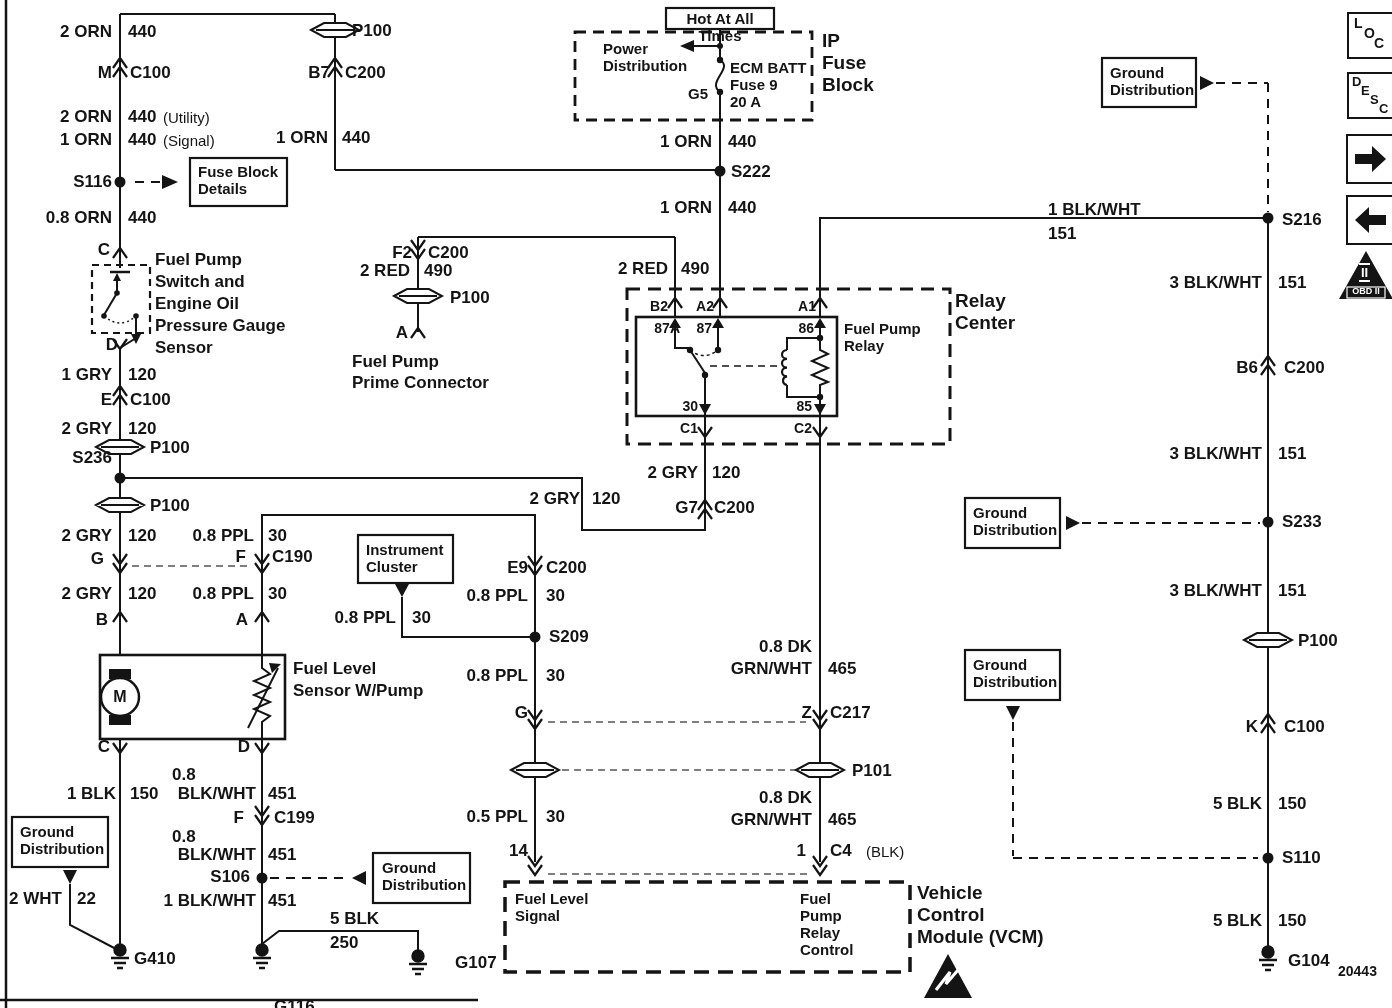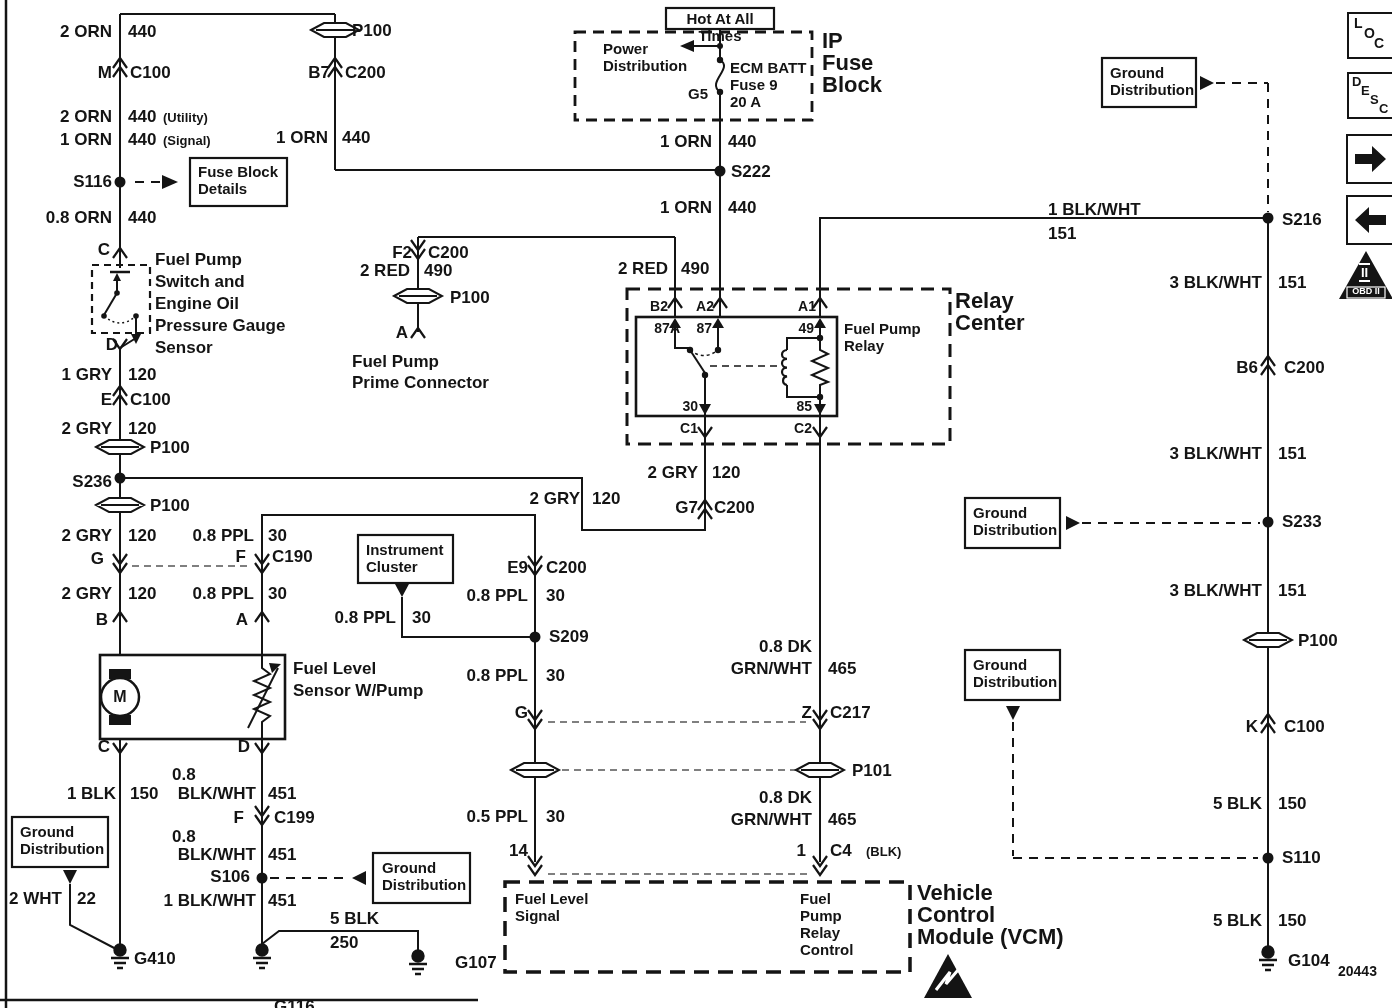--- a/index.html
+++ b/index.html
@@ -2,25 +2,25 @@
 <html><head>
 <meta charset="utf-8">
 <style>
   html,body{margin:0;padding:0;background:#e8e8e8}
   #stage{position:relative;width:1392px;height:1008px;background:#ffffff;overflow:hidden;
          font-family:"Liberation Sans",sans-serif;color:#141414}
   svg.wires{position:absolute;left:0;top:0}
   .t{position:absolute;font:700 17px "Liberation Sans",sans-serif;color:#141414;
      white-space:pre-line;line-height:21px}
   .ra{text-align:right}
-  .sm{font-size:13px;font-weight:700;line-height:16px}
+  .sm{font-size:15px;font-weight:400;line-height:16px}
   .s14{font-size:14px;line-height:16px}
   .s15{font-size:15px;line-height:17px}
   .s16{font-size:16px;line-height:18px}
-  .s18{font-size:22px;line-height:22px}
+  .s18{font-size:19px;line-height:22px}
   .icon-box{position:absolute;border:2.5px solid #141414;background:#fff}
   .ltr{position:absolute;font-weight:700;color:#141414}
 </style>
 </head>
 <body>
 
 <div id="stage">
 
   <svg class="wires" width="1392" height="1008" viewBox="0 0 1392 1008">
     <g stroke="#141414" fill="none" stroke-width="2">
@@ -242,21 +242,21 @@
   <div class="t" style="left:128px;top:207px">440</div>
   <div class="t ra" style="right:1282px;top:239px">C</div>
   <div class="t ra" style="right:1274px;top:334px">D</div>
   <div class="t ra" style="right:1280px;top:364px">1 GRY</div>
   <div class="t" style="left:128px;top:364px">120</div>
   <div class="t ra" style="right:1280px;top:389px">E</div>
   <div class="t" style="left:130px;top:389px">C100</div>
   <div class="t ra" style="right:1280px;top:418px">2 GRY</div>
   <div class="t" style="left:128px;top:418px">120</div>
   <div class="t" style="left:150px;top:437px">P100</div>
-  <div class="t ra" style="right:1280px;top:471px">S236</div>
+  <div class="t ra" style="right:1280px;top:447px">S236</div>
   <div class="t" style="left:150px;top:495px">P100</div>
   <div class="t ra" style="right:1280px;top:525px">2 GRY</div>
   <div class="t" style="left:128px;top:525px">120</div>
   <div class="t ra" style="right:1288px;top:548px">G</div>
   <div class="t ra" style="right:1138px;top:525px">0.8 PPL</div>
   <div class="t" style="left:268px;top:525px">30</div>
   <div class="t ra" style="right:1146px;top:546px">F</div>
   <div class="t" style="left:272px;top:546px">C190</div>
   <div class="t ra" style="right:1280px;top:583px">2 GRY</div>
   <div class="t" style="left:128px;top:583px">120</div>
@@ -336,21 +336,21 @@
   <div class="t ra" style="right:724px;top:258px">2 RED</div>
   <div class="t" style="left:681px;top:258px">490</div>
 
   <div class="t s18" style="left:955px;top:290px">Relay
 Center</div>
   <div class="t s14 ra" style="right:724px;top:298px">B2</div>
   <div class="t s14 ra" style="right:678px;top:298px">A2</div>
   <div class="t s14 ra" style="right:576px;top:298px">A1</div>
   <div class="t s14 ra" style="right:712px;top:320px">87A</div>
   <div class="t s14 ra" style="right:680px;top:320px">87</div>
-  <div class="t s14 ra" style="right:578px;top:320px">49</div>
+  <div class="t s14 ra" style="right:578px;top:320px">86</div>
   <div class="t s14 ra" style="right:694px;top:398px">30</div>
   <div class="t s14 ra" style="right:580px;top:398px">85</div>
   <div class="t s14 ra" style="right:694px;top:420px">C1</div>
   <div class="t s14 ra" style="right:580px;top:420px">C2</div>
   <div class="t s15" style="left:844px;top:320px">Fuel Pump
 Relay</div>
   <div class="t ra" style="right:694px;top:462px">2 GRY</div>
   <div class="t" style="left:712px;top:462px">120</div>
   <div class="t ra" style="right:694px;top:497px">G7</div>
   <div class="t" style="left:714px;top:497px">C200</div>

